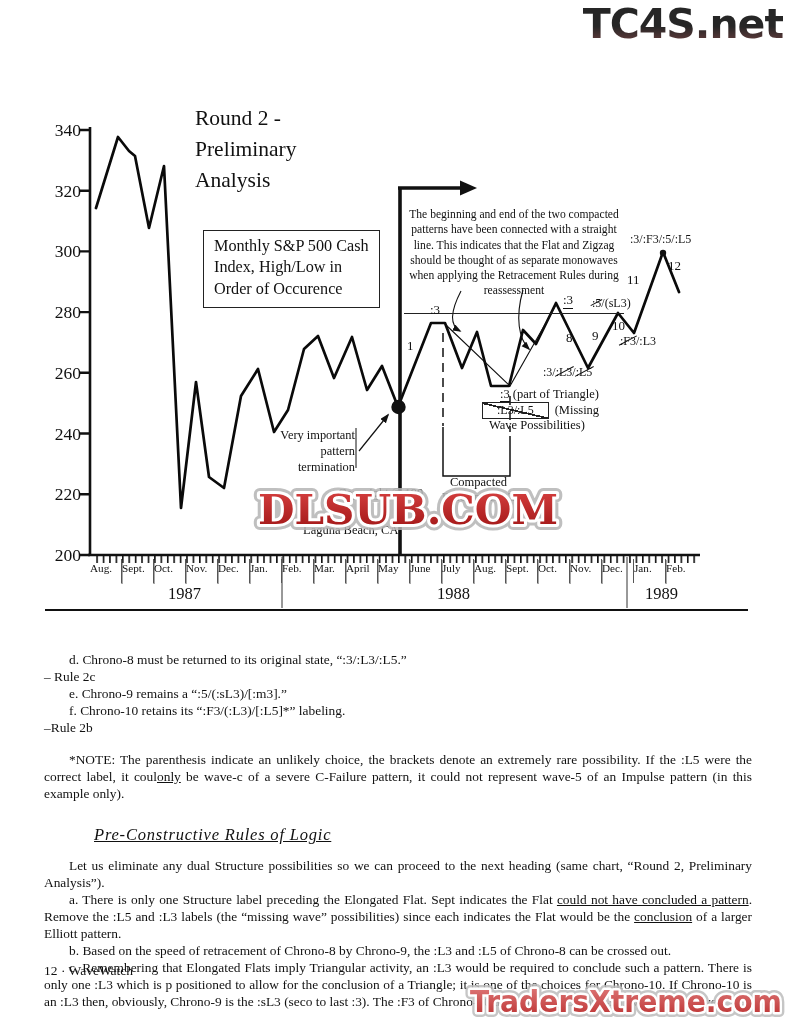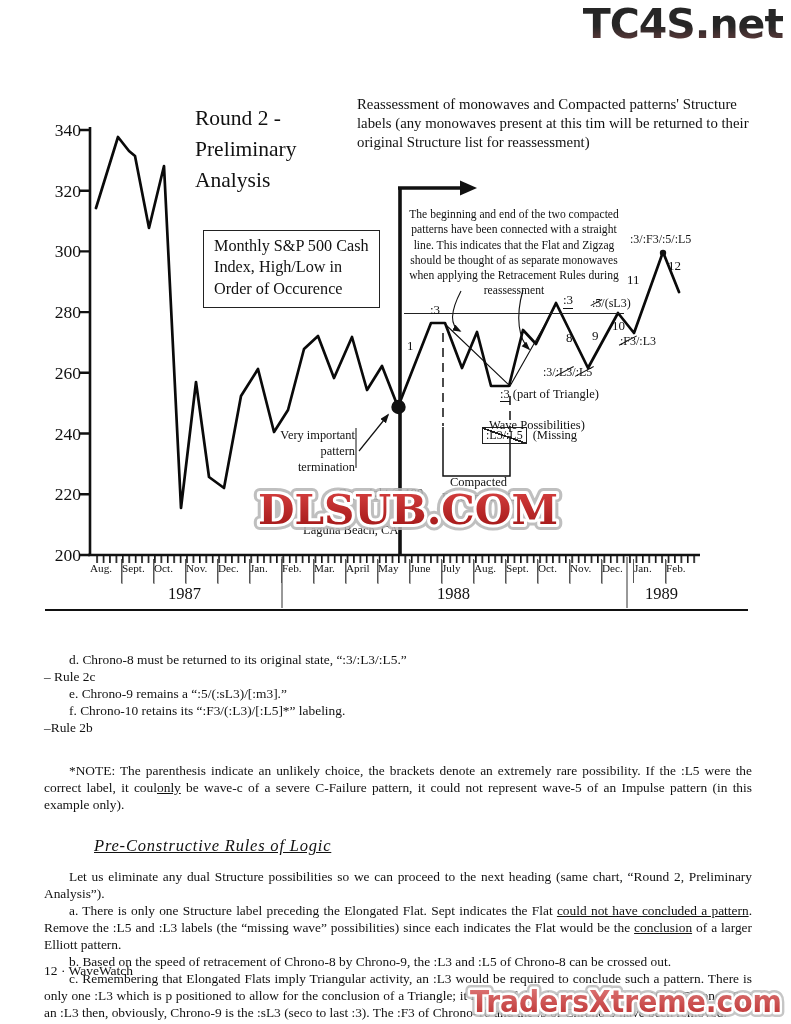--- a/index.html
+++ b/index.html
@@ -29,28 +29,28 @@
   .mcell:last-child{border-right:none;}
   .year{font-size:16.5px;text-align:center;}
 
   .clab{font-size:13px;}
   .clab-sm{font-size:12px;white-space:nowrap;}
   .strike{position:relative;}
   .strike::after{content:"";position:absolute;left:-2px;right:-2px;top:45%;height:1.4px;
                  background:#111;transform:rotate(-28deg);}
   .u{border-bottom:1.2px solid #111;}
   .vi{right:436px;top:428px;width:90px;text-align:right;font-size:12.4px;line-height:1.28;}
-  .missingbox{display:inline-block;border:1px solid #222;padding:0 3px;
-      background:linear-gradient(to top right,transparent 46%,#222 46%,#222 52%,transparent 52%);margin-top:25px;}
+  .missingbox{display:inline-block;border:1px solid #222;padding:0 14px;
+      background:linear-gradient(to top right,transparent 46%,#222 46%,#222 52%,transparent 52%);}
 
   
   .bodytext{left:44px;top:651px;width:708px;font-size:13.4px;line-height:17px;}
   .ind{text-indent:25px;}
   .just{text-align:justify;}
-  .note{margin-top:26px;}
+  .note{margin-top:15px;}
   .rolh{margin:24px 0 14px 50px;font-style:italic;font-size:16.5px;letter-spacing:0.8px;
         text-decoration:underline;}
   .uu{text-decoration:underline;}
   .footer{left:44px;top:963px;font-size:13.5px;}
 </style>
 </head>
 <body>
 
 <div class="page">
 
@@ -93,21 +93,20 @@
     <path d="M356,428 V468" stroke="#111" stroke-width="1" fill="none"></path>
     <path d="M359,451 L388,415" stroke="#111" stroke-width="1.2" fill="none" marker-end="url(#ah)"></path>
   </svg>
 
   <div class="ov chart-title">
     <div>Round 2 -</div>
     <div>Preliminary</div>
     <div>Analysis</div>
   </div>
 
-  <div class="ov reassess">Reassessment of monowaves and Compacted patterns' Structure labels (any monowaves present at this tim will be returned to their original Structure list for reassessment)</div>
 
   <div class="ov spbox">
     <div>Monthly S&amp;P 500 Cash</div>
     <div>Index, High/Low in</div>
     <div>Order of Occurence</div>
   </div>
 
   <div class="ov annot">The beginning and end of the two compacted patterns have been connected with a straight line.  This indicates that the Flat and Zigzag should be thought of as separate monowaves when applying the Retracement Rules during reassessment</div>
 
   <div class="ov ylab" style="left:41px;top:120px">340</div>

